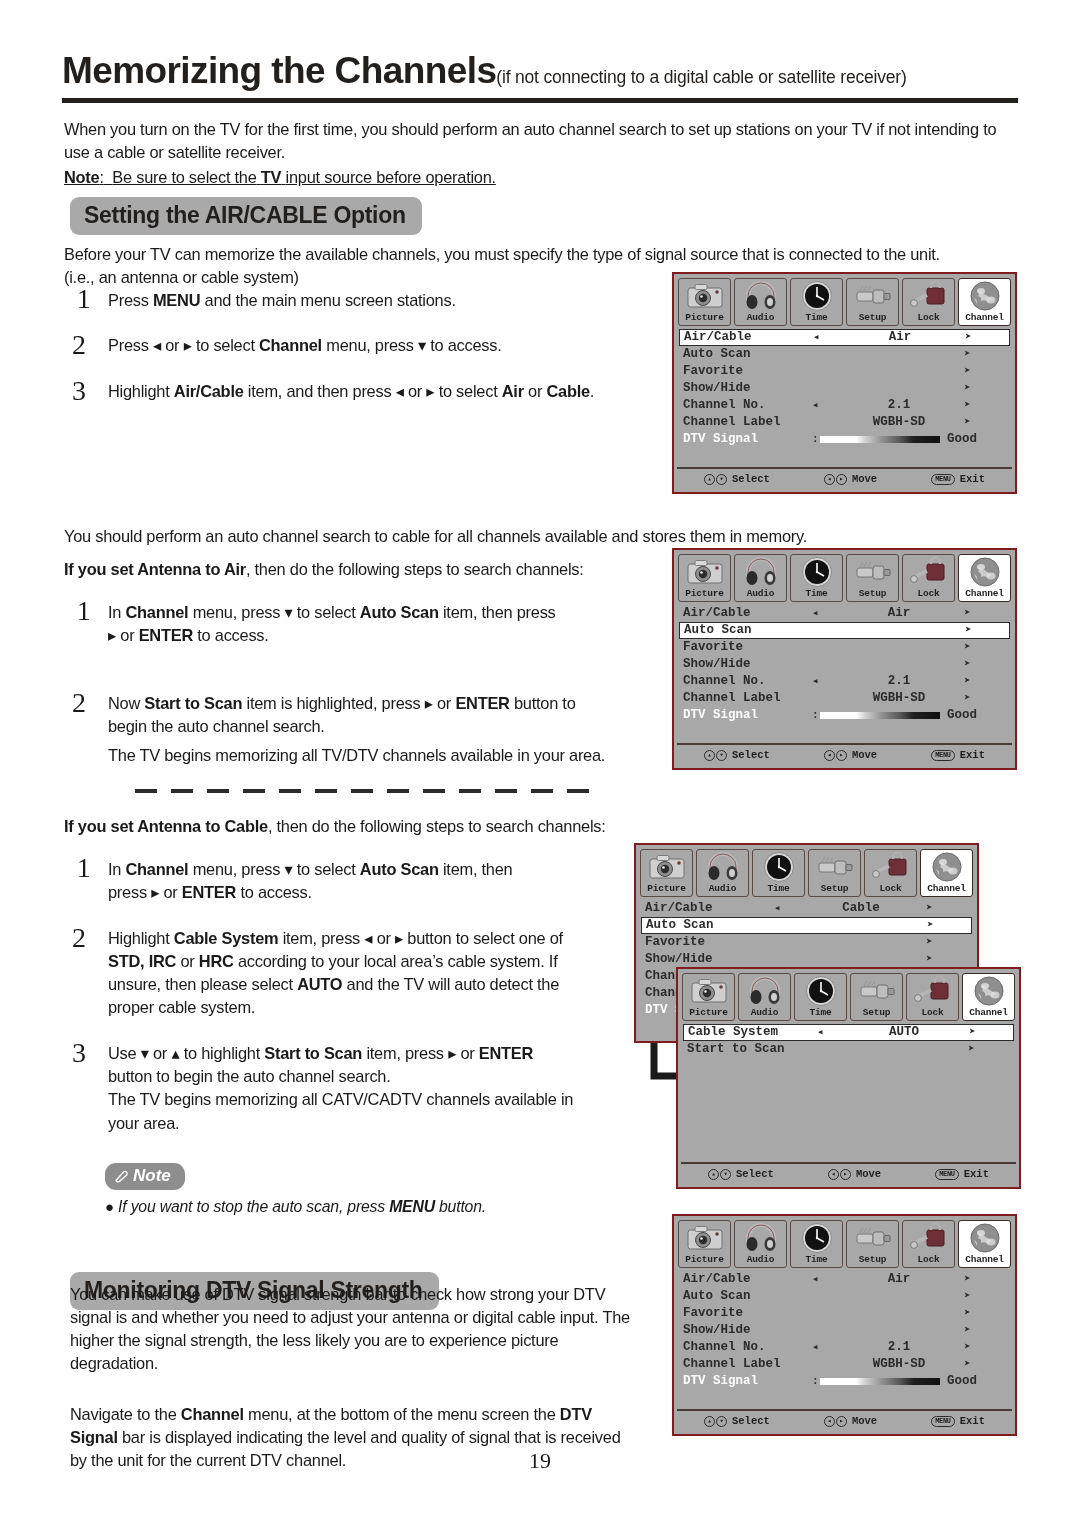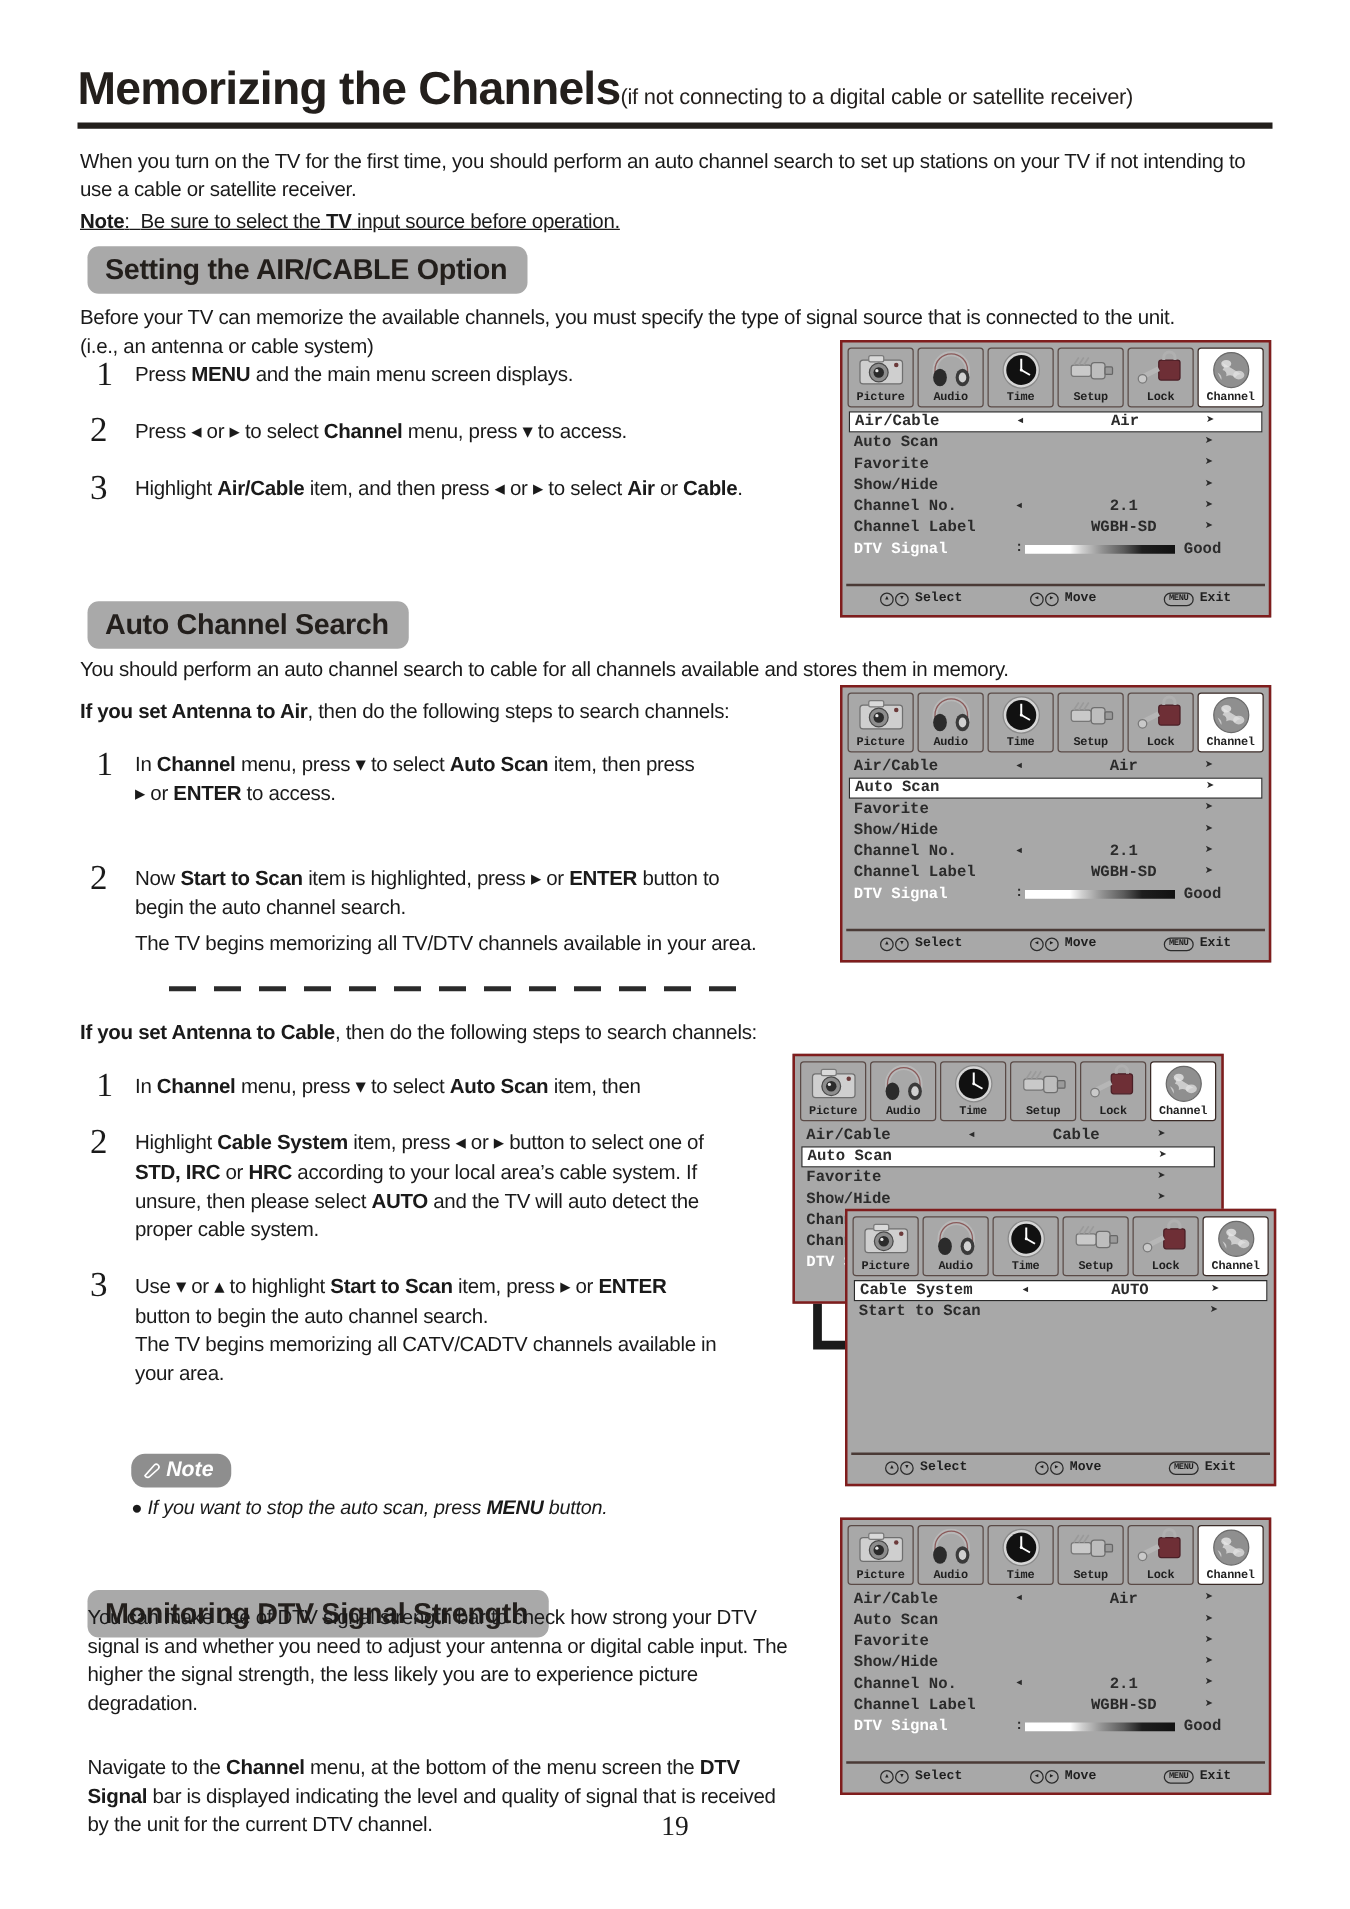--- a/index.html
+++ b/index.html
@@ -173,35 +173,32 @@
   </div>
 
   <div class="body-col" style="top:243px;">
     <p class="tx">Before your TV can memorize the available channels, you must specify the type of signal source that is connected to the unit.</p>
     <p class="tx">(i.e., an antenna or cable system)</p>
   </div>
 
   <div style="position:absolute; left:64px; top:289px; width:600px;">
     <div class="step" style="margin-bottom:22px;">
       <span class="num one">1</span>
-      <span class="txt"><span>Press </span><b>MENU</b><span> and the main menu screen displays.</span></span>
+      <span class="txt"><span>Press </span><b>MENU</b><span> and the main menu screen stations.</span></span>
     </div>
     <div class="step" style="margin-bottom:22px;">
       <span class="num">2</span>
       <span class="txt"><span>Press </span><span>◂</span><span> or </span><span>▸</span><span> to select </span><b>Channel</b><span> menu,  press </span><span>▾</span><span> to access.</span></span>
     </div>
     <div class="step">
       <span class="num">3</span>
       <span class="txt"><span>Highlight </span><b>Air/Cable</b><span> item, and then press </span><span>◂</span><span> or </span><span>▸</span><span> to select </span><b>Air</b><span> or </span><b>Cable</b><span>.</span></span>
     </div>
   </div>
 
-  <div style="position:absolute; left:70px; top:481px;">
-    <span class="banner">Auto Channel Search</span>
-  </div>
 
   <div class="body-col" style="top:525px;">
     <p class="tx">You should perform an auto channel search to cable for all channels available and stores them in memory.</p>
   </div>
 
   <div style="position:absolute; left:64px; top:558px; width:600px;">
     <p class="tx"><b>If you set Antenna to Air</b><span>, then do the following steps to search channels:</span></p>
   </div>
 
   <div style="position:absolute; left:64px; top:601px; width:600px;">
@@ -221,20 +218,21 @@
   <div class="dashsep"></div>
 
   <div style="position:absolute; left:64px; top:815px; width:600px;">
     <p class="tx"><b>If you set Antenna to Cable</b><span>, then do the following steps to search channels:</span></p>
   </div>
 
   <div style="position:absolute; left:64px; top:858px; width:575px;">
     <div class="step" style="margin-bottom:22px;">
       <span class="num one">1</span>
       <span class="txt"><span>In </span><b>Channel</b><span> menu,   press </span><span>▾</span><span>  to select </span><b>Auto Scan</b><span> item, then</span></span>
+      <div class="txt"><span>press </span><span>▸</span><span> or </span><b>ENTER</b><span> to access.</span></div>
     </div>
     <div class="step" style="margin-bottom:22px;">
       <span class="num">2</span>
       <span class="txt"><span>Highlight </span><b>Cable System</b><span> item, press </span><span>◂</span><span> or </span><span>▸</span><span>  button to select one of</span></span>
       <div class="txt"><b>STD, IRC</b><span> or </span><b>HRC</b><span> according to your local area’s cable system. If</span></div>
       <div class="txt"><span>unsure, then please select </span><b>AUTO</b><span> and the TV will auto detect the</span></div>
       <div class="txt"><span>proper cable system.</span></div>
     </div>
     <div class="step">
       <span class="num">3</span>

